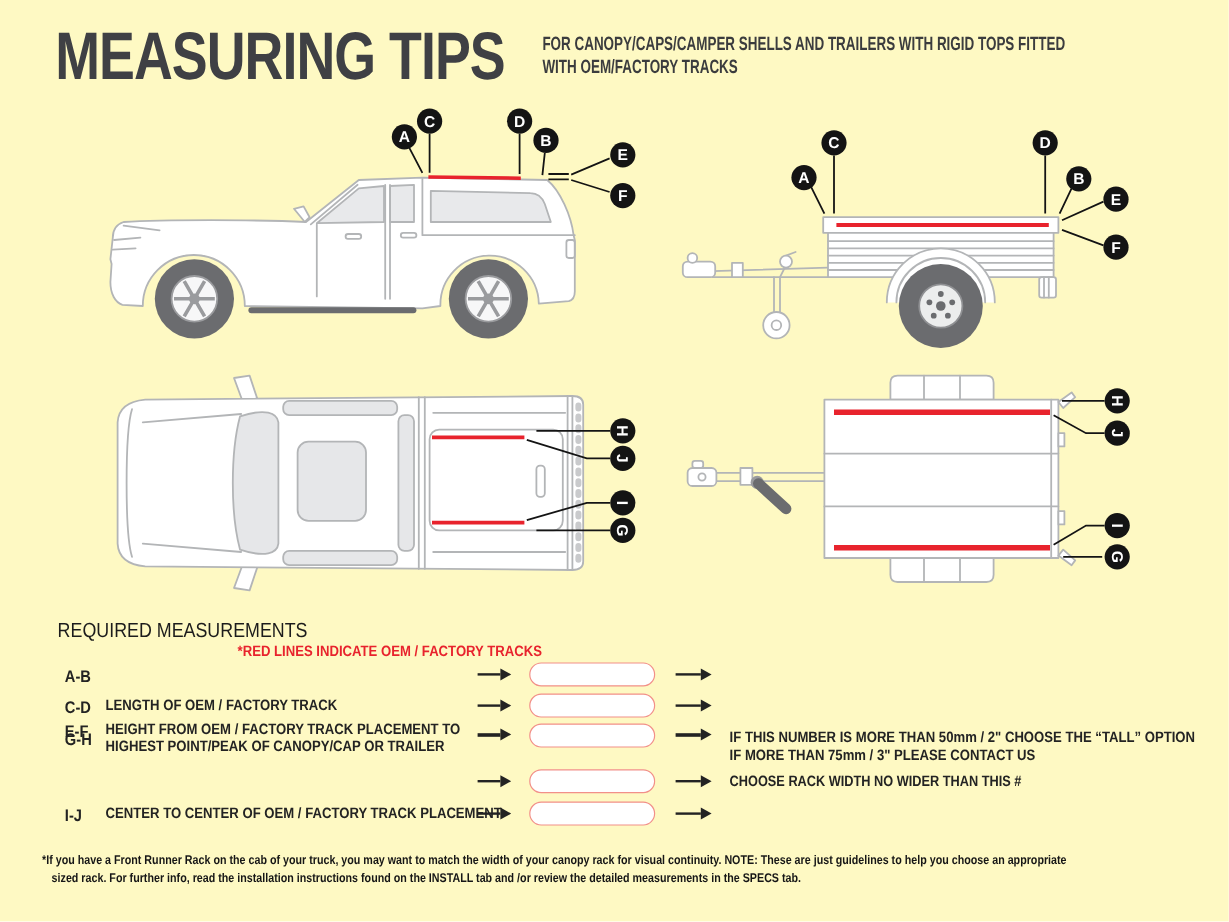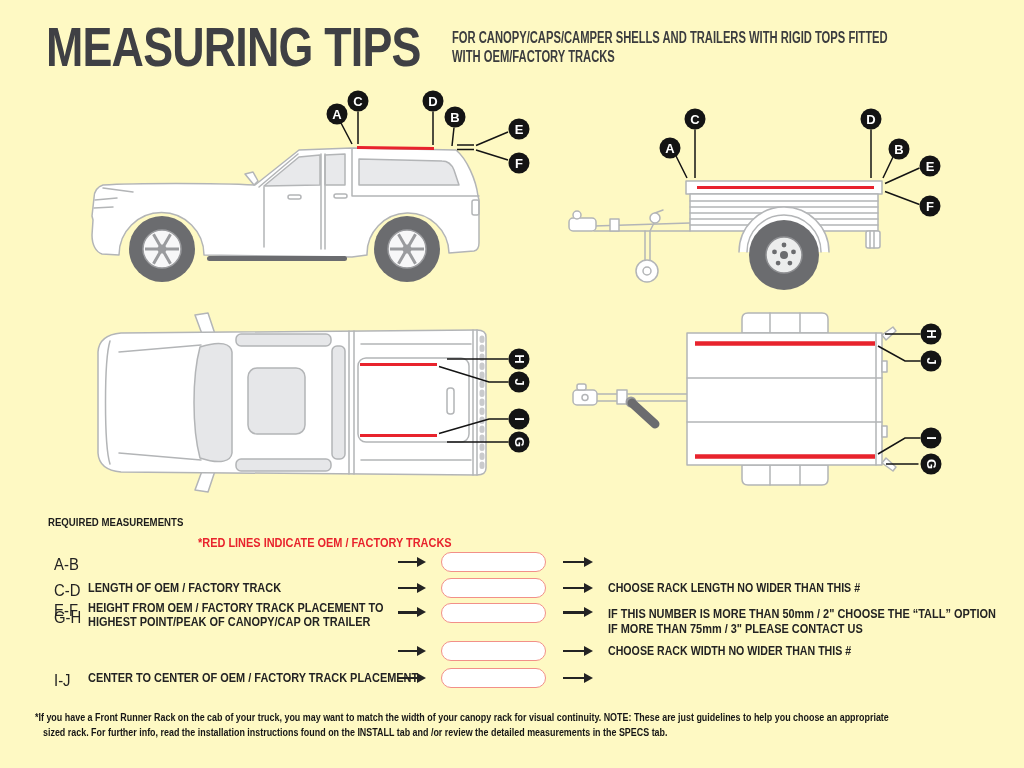--- a/index.html
+++ b/index.html
@@ -6,23 +6,23 @@
   .page{position:relative;width:1024px;height:768px;background:#fef9c3;overflow:hidden;
         font-family:"Liberation Sans","DejaVu Sans",sans-serif;}
   .abs{position:absolute;}
   .cx{display:inline-block;transform:scaleX(.875);transform-origin:0 50%;white-space:nowrap;}
   .cx85{display:inline-block;transform:scaleX(.85);transform-origin:0 50%;white-space:nowrap;}
   .title{left:46px;top:22px;font-size:56px;font-weight:bold;color:#3f4044;line-height:50px;
          letter-spacing:-1px;transform:scaleX(.8);transform-origin:0 0;white-space:nowrap;}
   .subtitle{left:452px;top:29px;font-size:16px;font-weight:bold;color:#3b3c3e;line-height:18.5px;
             transform:scaleX(.7);transform-origin:0 0;}
   .subtitle div{white-space:nowrap;}
-  .sec-title{left:48px;top:516px;font-size:11px;font-weight:bold;color:#1c1c1c;}
+  .sec-title{left:48px;top:516px;font-size:17px;font-weight:normal;color:#1c1c1c;}
   .sec-note{left:198px;top:516px;font-size:12.5px;font-weight:bold;color:#e8232d;margin-top:20px;}
-  .row-id{font-size:17px;font-weight:normal;color:#232323;left:54px;}
+  .row-id{font-size:14px;font-weight:bold;color:#232323;left:54px;}
   .row-desc{font-size:12.5px;font-weight:bold;color:#232323;left:88px;}
   .row-desc .ln,.row-res .ln{white-space:nowrap;line-height:14px;}
   .row-res{font-size:12.5px;font-weight:bold;color:#232323;left:608px;}
   .two{transform:scaleX(.875);transform-origin:0 0;}
   .arrow{position:absolute;background:#232323;height:2.6px;}
   .arrow::after{content:"";position:absolute;right:-9px;top:-4.2px;width:0;height:0;
                 border-left:9px solid #232323;border-top:5.5px solid transparent;border-bottom:5.5px solid transparent;}
   .pill{position:absolute;left:441px;width:103px;height:18px;border:1.6px solid #f29089;border-radius:11px;background:#fff;}
   .footnote{font-size:10.5px;font-weight:bold;color:#161616;transform:scaleX(.85);transform-origin:0 0;white-space:nowrap;}
   svg text{font-family:"Liberation Sans","DejaVu Sans",sans-serif;font-weight:bold;font-size:13px;fill:#fff;text-anchor:middle;}
@@ -212,21 +212,20 @@
   <div class="abs row-id" style="top:555px"><span class="cx">A-B</span></div>
   <div class="arrow" style="left:398px;top:560.7px;width:19px"></div>
   <div class="pill" style="top:551.5px"></div>
   <div class="arrow" style="left:563px;top:560.7px;width:21px"></div>
 
   <div class="abs row-id" style="top:581px"><span class="cx">C-D</span></div>
   <div class="abs row-desc" style="top:581px"><span class="cx">LENGTH OF OEM / FACTORY TRACK</span></div>
   <div class="arrow" style="left:398px;top:586.7px;width:19px"></div>
   <div class="pill" style="top:577.5px"></div>
   <div class="arrow" style="left:563px;top:586.7px;width:21px"></div>
-  <div class="abs row-res" style="top:581px"><span class="cx85">CHOOSE RACK LENGTH NO WIDER THAN THIS #</span></div>
 
   <div class="abs row-id" style="top:601px"><span class="cx">E-F</span></div>
   <div class="abs row-desc two" style="top:601px">
     <div class="ln">HEIGHT FROM OEM / FACTORY TRACK PLACEMENT TO</div>
     <div class="ln">HIGHEST POINT/PEAK OF CANOPY/CAP OR TRAILER</div>
   </div>
   <div class="arrow" style="left:398px;top:611.2px;width:19px"></div>
   <div class="pill" style="top:603px"></div>
   <div class="arrow" style="left:563px;top:611.2px;width:21px"></div>
   <div class="abs row-res two" style="left:608px;top:607px">

